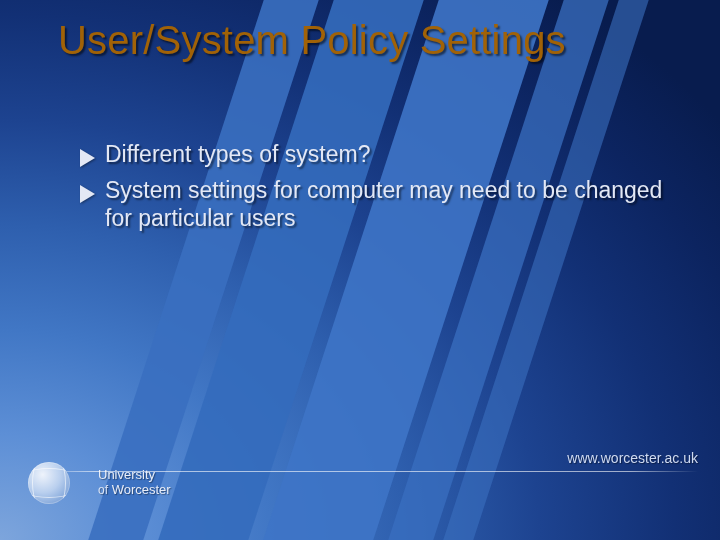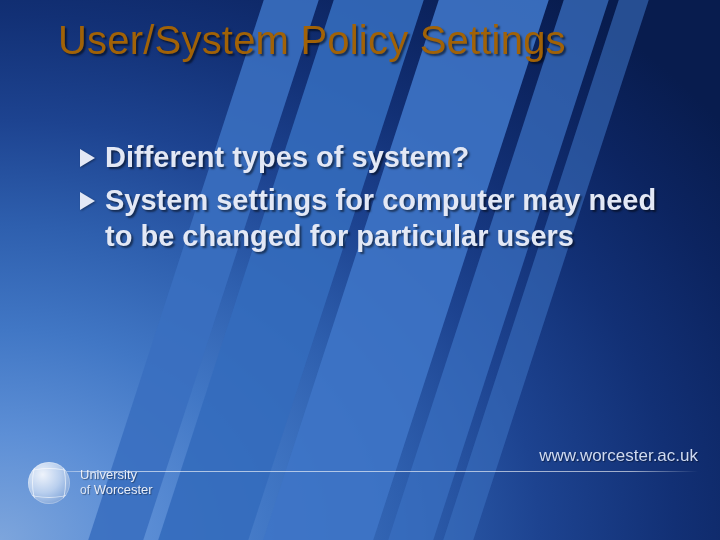--- a/index.html
+++ b/index.html
@@ -29,53 +29,53 @@
 
 .l1 { margin:0 0 8px 0; }
 .l1-row { display:flex; align-items:flex-start; }
 .arrowhead {
   width:0; height:0; border-style:solid;
   border-width:9px 0 9px 15px; border-color:transparent transparent transparent #e3e8f5;
   margin:9px 10px 0 0; flex:0 0 auto;
   filter:drop-shadow(1px 1px 1px rgba(0,0,0,0.4));
 }
 .l1-text {
-  font-size:29px; line-height:1.22; text-shadow:2px 2px 2px rgba(0,0,0,0.5);font-weight:bold;
+  font-size:23px; line-height:1.22; text-shadow:2px 2px 2px rgba(0,0,0,0.5);
 }
 .l2 {
   margin:4px 0 24px 30px;
   font-size:23px; line-height:1.25;
   text-shadow:2px 2px 2px rgba(0,0,0,0.5);
 }
 .raquo { margin-right:5px; }
 
 .footer {
   position:absolute; left:28px; right:22px; bottom:18px; height:60px;
 }
-.logo { display:flex; align-items:center; gap:10px; }
+.logo { display:flex; align-items:center; gap:28px; }
 .globe {
   width:42px; height:42px; border-radius:50%;
   background:radial-gradient(circle at 35% 30%, #eef3fb 0%, #b9cfee 45%, #7fa4d9 80%);
   box-shadow:0 0 0 1px rgba(255,255,255,0.25) inset;
   position:relative; overflow:hidden;
 }
 .globe:before, .globe:after {
   content:""; position:absolute; border:1px solid rgba(255,255,255,0.6);
   border-radius:50%;
 }
 .globe:before { left:4px; right:4px; top:-12px; bottom:-12px; }
 .globe:after  { left:-14px; right:-14px; top:6px; bottom:6px; }
 .uni-text { font-size:13px; line-height:1.12; color:#e8edf8; text-shadow:1px 1px 1px rgba(0,0,0,0.4); }
 .uni-text .l-of { font-size:12px; opacity:.9; }
 .rule {
   position:absolute; left:0; right:0; bottom:50px;
   height:1px; background:linear-gradient(to right, rgba(255,255,255,0.0), rgba(255,255,255,0.6) 10%, rgba(255,255,255,0.6) 90%, rgba(255,255,255,0.0));
 }
 .url {
-  position:absolute; right:0; bottom:56px; font-size:17px; color:#cfdaf1;
+  position:absolute; right:0; bottom:56px; font-size:14px; color:#cfdaf1;
   text-shadow:1px 1px 1px rgba(0,0,0,0.4);
 }
 </style>
 </head>
 <body>
 
 <div class="stripes">
   <div class="stripe s1"></div>
     <div class="stripe s2"></div>
     <div class="stripe s3"></div>

